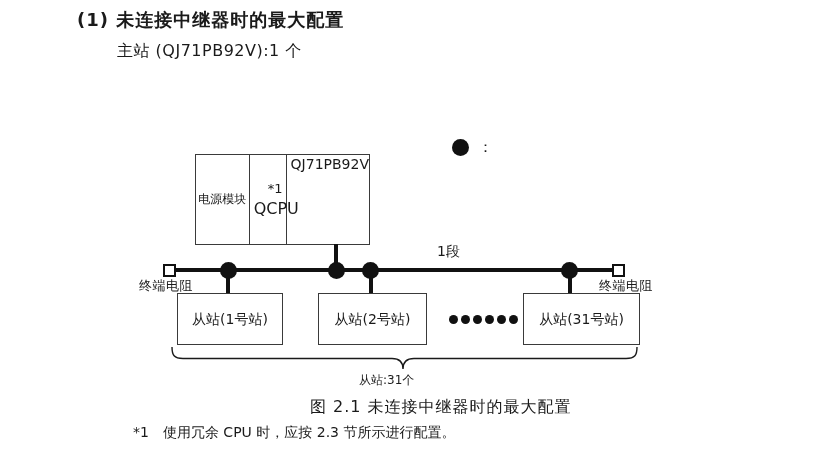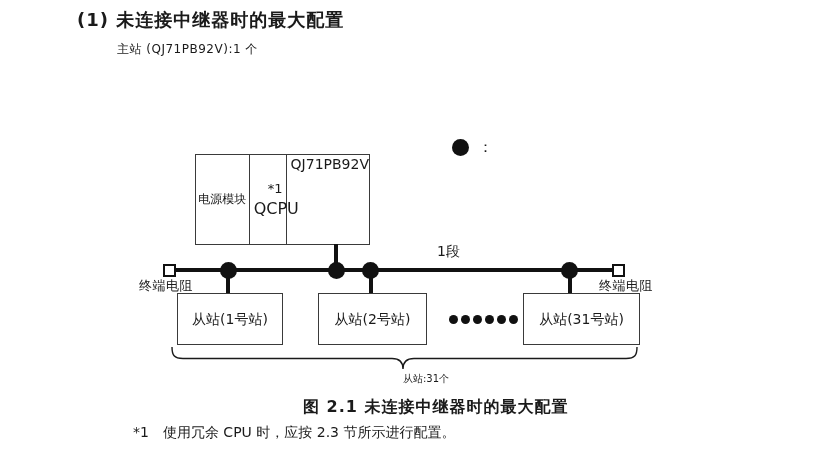--- a/index.html
+++ b/index.html
@@ -4,21 +4,21 @@
 <style>
   * { margin:0; padding:0; box-sizing:border-box; }
   body { font-family:"DejaVu Sans", sans-serif; background:#ffffff; }
   .page {
     position:relative; width:821px; height:457px;
     background:#ffffff; color:#1a1a1a; overflow:hidden;
     font-family:"DejaVu Sans", sans-serif;
   }
   .abs { position:absolute; }
   .heading { left:77px; top:8px; font-size:18px; font-weight:bold; letter-spacing:1px; white-space:nowrap; }
-  .subline { left:117px; font-size:12px; letter-spacing:0.5px; white-space:nowrap; }
+  .subline { left:117px; font-size:16px; letter-spacing:0.5px; white-space:nowrap; }
   .sub1 { top:41px; }
   .sub2 { top:66px; }
 
   
   .legend { left:452px; top:138px; display:flex; align-items:center; white-space:nowrap; }
   .legend-dot { width:17px; height:17px; border-radius:50%; background:#111; flex:0 0 auto; }
   .legend-colon { font-size:15px; margin-left:9px; }
   .legend-text { font-size:15px; letter-spacing:2.5px; margin-left:6px; }
 
   
@@ -56,24 +56,24 @@
   .slave1 { left:177px; top:293px; width:106px; height:52px; }
   .slave2 { left:318px; top:293px; width:109px; height:52px; }
   .slave3 { left:523px; top:293px; width:117px; height:52px; }
 
   
   .ellipsis { left:449px; top:315px; display:flex; gap:3px; }
   .ellipsis span { width:9px; height:9px; border-radius:50%; background:#111; }
 
   
   .brace-svg { left:170px; top:344px; }
-  .brace-label { left:359px; top:372px; width:90px; text-align:right; font-size:10px; white-space:nowrap; }
+  .brace-label { left:359px; top:372px; width:90px; text-align:left; font-size:12px; white-space:nowrap; }
 
   
-  .caption { left:303px; top:397px; font-size:16px; font-weight:bold; letter-spacing:1px; white-space:nowrap; }
+  .caption { left:310px; top:397px; font-size:16px; font-weight:normal; letter-spacing:1px; white-space:nowrap; }
   .footnote { left:133px; top:424px; display:flex; font-size:14px; white-space:nowrap; }
   .footnote .marker { margin-right:14px; }
 </style>
 </head>
 <body>
 
 <div class="page">
 
   <div class="abs heading">(1) 未连接中继器时的最大配置</div>
   <div class="abs subline sub1">主站 (QJ71PB92V):1 个</div>

